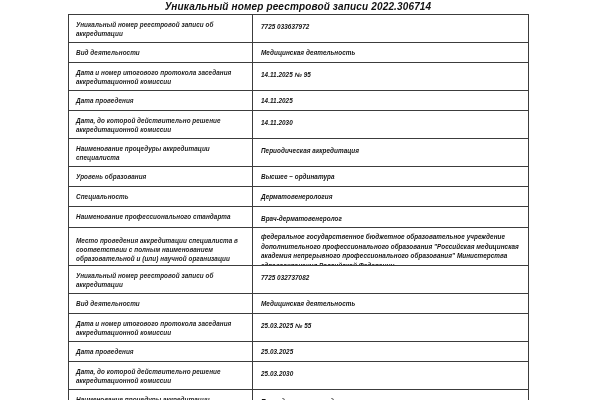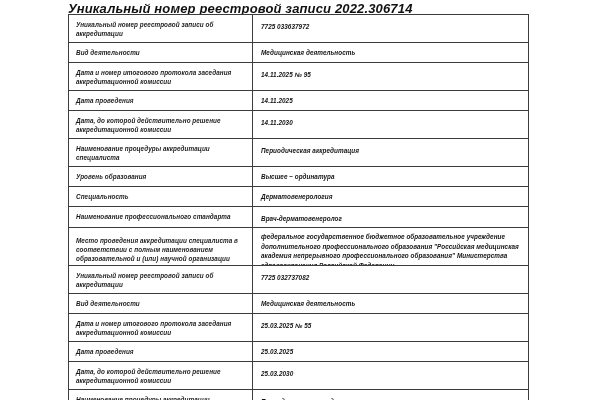--- a/index.html
+++ b/index.html
@@ -19,24 +19,24 @@
     position: relative;
     width: 600px;
     height: 400px;
     box-sizing: border-box;
   }
   .doc-title {
     position: absolute;
     left: 68px;
     top: 1px;
     width: 460px;
-    text-align: left;
+    text-align: center;
     font-style: italic;
     font-weight: bold;
-    font-size: 13px;
+    font-size: 10px;
     letter-spacing: 0.15px;
     color: #111111;
     white-space: nowrap;
   }
   .reg-table {
     position: absolute;
     left: 68px;
     width: 460px;
     border-collapse: collapse;
     table-layout: fixed;

